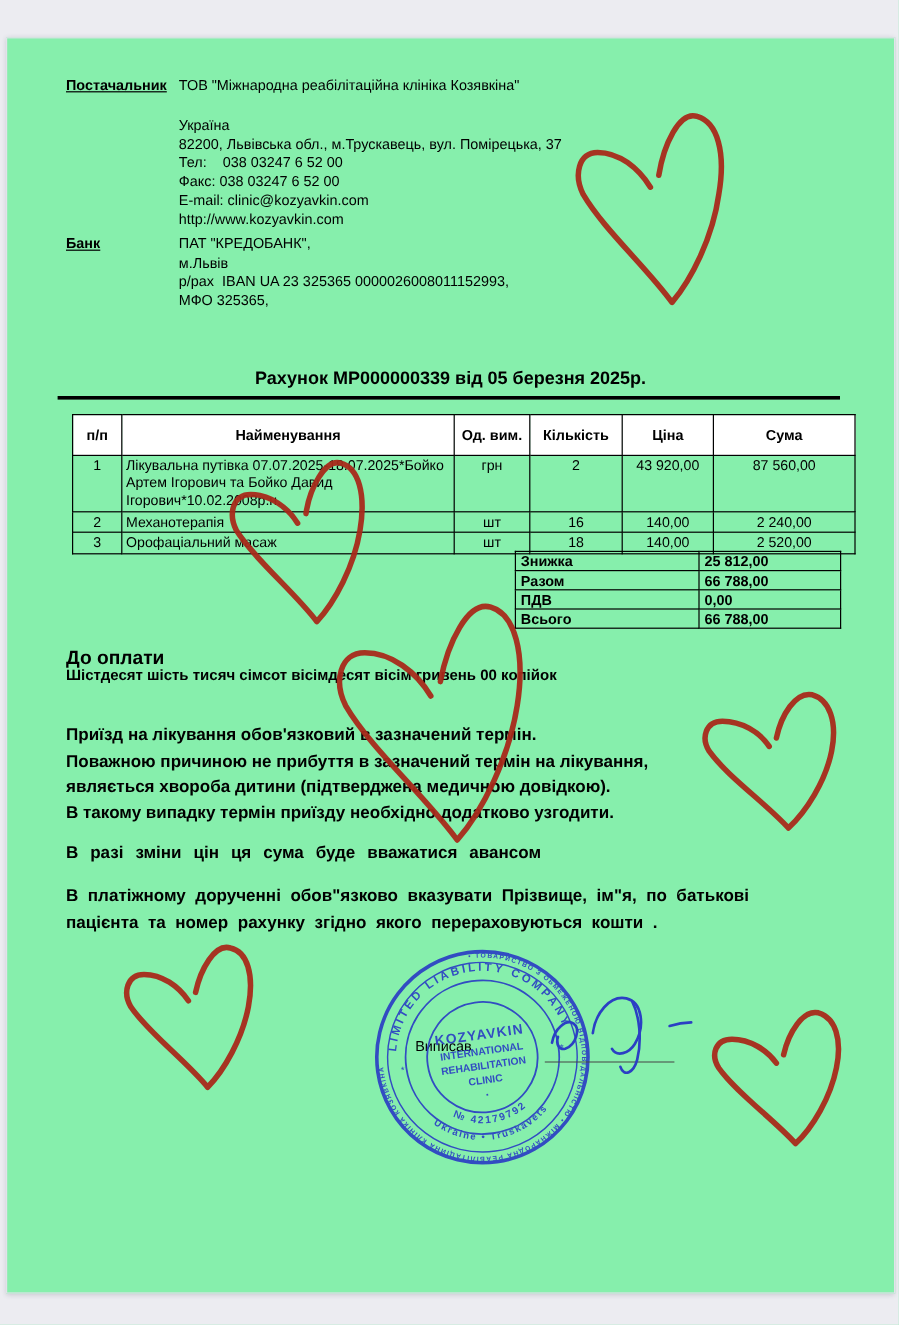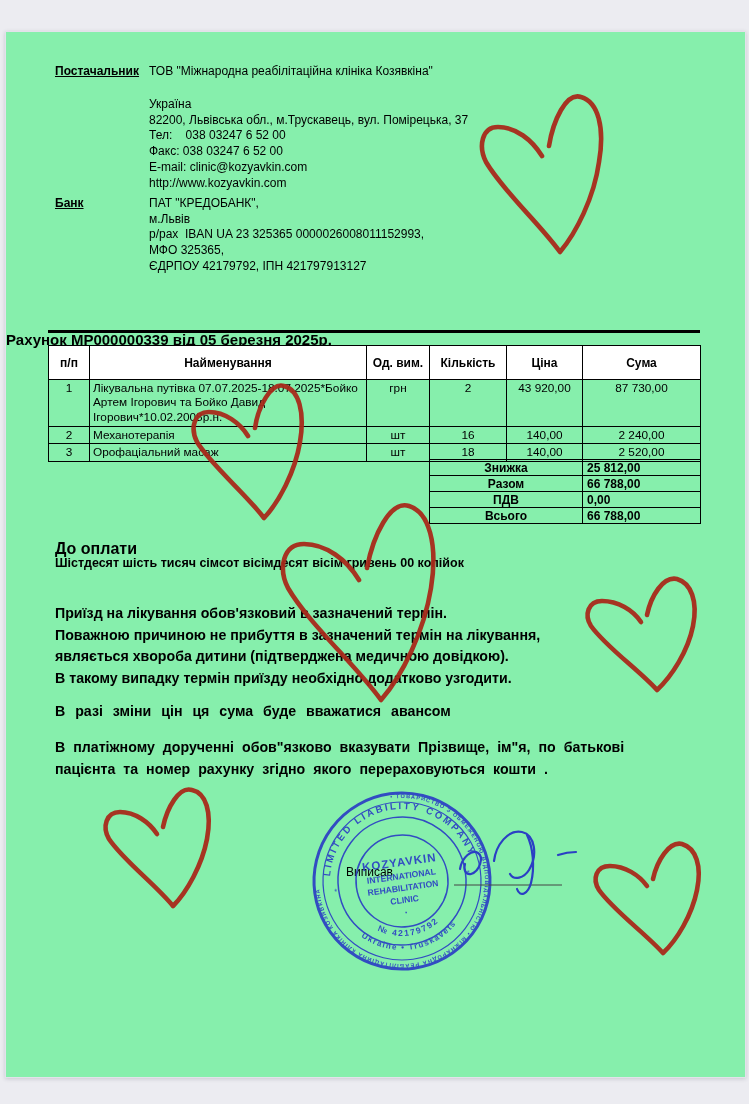--- a/index.html
+++ b/index.html
@@ -10,32 +10,32 @@
   }
   .page{
     position:absolute;left:5px;top:31px;width:739px;height:1045px;
     background:#86efac;border:1px solid #e2e2ea;
     box-shadow:0 1px 4px rgba(60,60,80,.20);
   }
   .abs{position:absolute;}
   .lbl{font-weight:bold;text-decoration:underline;font-size:12px;}
   .t12{font-size:12px;}
   .addr div, .bankl div{white-space:pre;font-size:12px;line-height:15.7px;}
-  .title{position:absolute;left:0;top:275px;width:100%;text-align:left;
-         font-size:15px;font-weight:bold;margin-top:24px;}
+  .title{position:absolute;left:0;top:275px;width:100%;text-align:center;
+         font-size:15px;font-weight:bold;}
   .thick{position:absolute;left:42px;top:298px;width:652px;height:3px;background:#000;}
   table{border-collapse:collapse;table-layout:fixed;}
-  .items{position:absolute;left:42px;top:313px;width:652px;font-size:11.8px;}
+  .items{position:absolute;left:54px;top:313px;width:652px;font-size:11.8px;}
   .items th{border:1px solid #000;font-weight:bold;font-size:12px;height:33px;padding:0 2px;background:#fff;}
   .items td{border:1px solid #000;vertical-align:top;padding:1px 3px;line-height:14.4px;}
   .items tr.r1{height:47px;}
   .items tr.r2,.items tr.r3{height:17px;}
   .items .c{text-align:center;}
   .totals{position:absolute;left:423px;top:427px;width:271px;font-size:12px;font-weight:bold;}
-  .totals td{border:1px solid #000;height:15px;padding:0 4px;text-align:center;}
+  .totals td{border:1px solid #000;height:15px;padding:0 4px;}
   .totals .tv{text-align:left;}
   .payl{font-weight:bold;font-size:16px;}
   .payw{font-weight:bold;font-size:12.5px;}
   .bpar{font-weight:bold;font-size:14.2px;line-height:21.5px;white-space:nowrap;}
   .wsp1{word-spacing:6px;}
   .wsp2{word-spacing:4px;}
   .issued{font-size:12px;}
   .hearts{position:absolute;left:0;top:0;pointer-events:none;}
   .hearts path{fill:none;stroke:#a8291a;stroke-width:4.6;stroke-linecap:round;stroke-linejoin:round;opacity:.95;}
   .stamp{position:absolute;left:301px;top:754px;width:190px;height:190px;opacity:.92;}
@@ -60,21 +60,20 @@
     <div>E-mail: clinic@kozyavkin.com</div>
     <div>http://www.kozyavkin.com</div>
   </div>
 
   <div class="abs lbl" style="left:49px;top:164px;">Банк</div>
   <div class="abs bankl" style="left:143px;top:164px;">
     <div>ПАТ "КРЕДОБАНК",</div>
     <div>м.Львів</div>
     <div>р/рах  IBAN UA 23 325365 0000026008011152993,</div>
     <div>МФО 325365,</div>
-    <div>ЄДРПОУ 42179792, ІПН 421797913127</div>
   </div>
 
   <div class="title">Рахунок МР000000339 від 05 березня 2025р.</div>
   <div class="thick"></div>
 
   <table class="items">
     <colgroup>
       <col style="width:41px">
         <col style="width:277px">
         <col style="width:63px">
@@ -92,21 +91,21 @@
         <th>Сума</th>
       </tr>
     </thead>
     <tbody>
       <tr class="r1">
         <td class="c">1</td>
         <td>Лікувальна путівка 07.07.2025-18.07.2025*Бойко Артем Ігорович  та  Бойко Давид Ігорович*10.02.2008р.н.</td>
         <td class="c">грн</td>
         <td class="c">2</td>
         <td class="c">43 920,00</td>
-        <td class="c">87 730,00</td>
+        <td class="c">87 560,00</td>
       </tr>
       <tr class="r2">
         <td class="c">2</td>
         <td>Механотерапія</td>
         <td class="c">шт</td>
         <td class="c">16</td>
         <td class="c">140,00</td>
         <td class="c">2 240,00</td>
       </tr>
       <tr class="r3">

